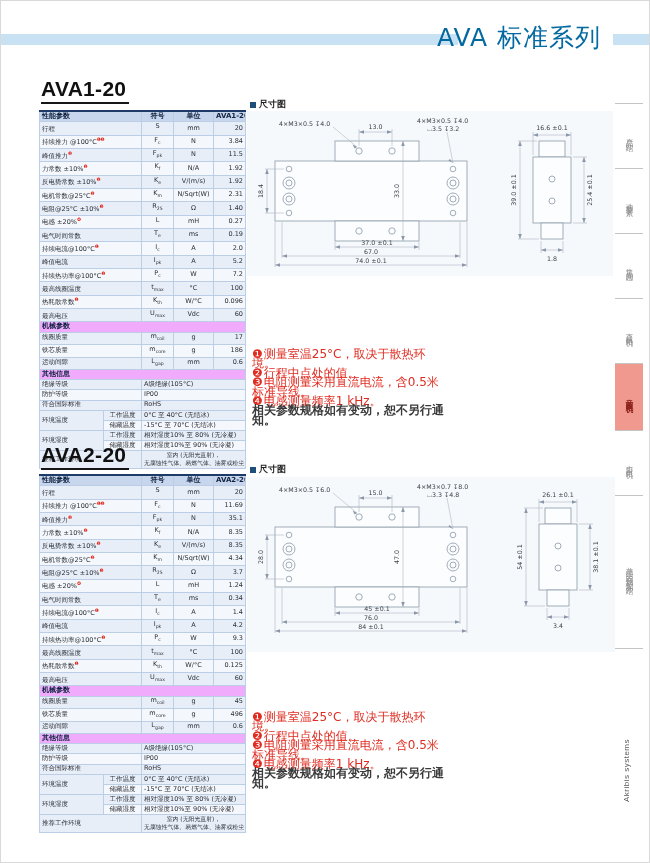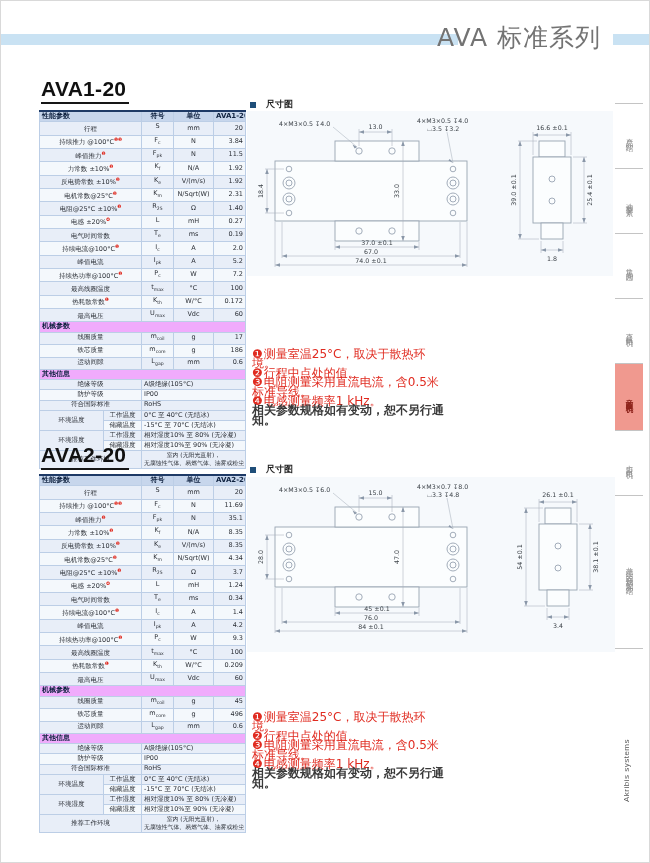--- a/index.html
+++ b/index.html
@@ -1,33 +1,33 @@
 <!DOCTYPE html>
 <html><head>
 <meta charset="utf-8">
 <style>
   html,body{margin:0;padding:0;background:#fff;}
   .page{position:relative;width:650px;height:863px;background:#fff;border:1px solid #d9d9d9;box-sizing:border-box;overflow:hidden;font-family:"DejaVu Sans",sans-serif;}
   .hbar{position:absolute;top:33px;height:11px;background:#c9e2f3;}
   .hbar.l{left:0;width:457px;}
   .hbar.r{left:612px;width:38px;}
-  .htitle{position:absolute;top:22px;right:48px;font-size:25px;line-height:30px;color:#737373;font-weight:500;letter-spacing:1px;}
+  .htitle{position:absolute;top:22px;right:48px;font-size:25px;line-height:30px;color:#0369a1;font-weight:500;letter-spacing:1px;}
   .model{position:absolute;font-size:21px;font-weight:bold;color:#101010;border-bottom:2px solid #161616;padding:0 3px 1px 0;letter-spacing:0.3px;font-family:"Liberation Sans","DejaVu Sans",sans-serif;}
-  .dlbl{position:absolute;font-size:9px;font-weight:bold;color:#222;display:flex;align-items:center;gap:10px;}
+  .dlbl{position:absolute;font-size:9px;font-weight:bold;color:#222;display:flex;align-items:center;gap:3px;}
   .sq{width:6px;height:6px;background:#1f4e79;display:inline-block;}
   .dz{position:absolute;background:#f6f9fc;}
 
   table.spec{position:absolute;border-collapse:collapse;table-layout:fixed;width:206px;background:#fff;border:1px solid #8aa3c4;}
   table.spec td,table.spec th{border:0.6px solid #bccee6;font-size:6.5px;line-height:7.6px;padding:0.8px 2px;color:#2b2f36;white-space:nowrap;overflow:hidden;box-sizing:border-box;}
   table.spec thead th{background:#c7d6ec;color:#0f2240;font-weight:bold;border-top:2px solid #1e3a66;font-size:7px;}
   .thn{text-align:left;} .thc{text-align:center;}
   table.spec tbody tr:nth-of-type(odd){background:#e8eef8;}
   table.spec tbody tr:nth-of-type(even){background:#f4f8fc;}
   tr.sect td{background:#f0abfc;color:#0f2240;font-weight:bold;border-top:1.6px solid #1e3a66;font-size:7px;text-align:left;}
-  td.nm{text-align:center;}
+  td.nm{text-align:left;}
   td.ct{text-align:center;}
   td.vl{text-align:right;padding-right:3px;}
   td.ctr{}
   td.sub{font-size:6px;text-align:center;color:#3a3f45;margin-left:40px;}
   .sm{font-size:5.9px;}
   sub.sb{font-size:4.6px;}
   span.sup{font-size:4.6px;color:#e02b20;vertical-align:super;letter-spacing:-0.3px;}
   .rec2{line-height:7.4px;font-size:5.9px;text-align:center;}
 
   .notes{position:absolute;width:195px;font-size:12px;line-height:9.4px;color:#e02b20;}
@@ -169,21 +169,21 @@
           <td class="nm" colspan="2"><span>最高线圈温度</span><span class="sup"></span></td>
           <td class="ct"><span>t</span><sub class="sb">max</sub></td>
           <td class="ct">°C</td>
           <td class="vl">100</td>
         </tr>
 
         <tr>
           <td class="nm" colspan="2"><span>热耗散常数</span><span class="sup">❶</span></td>
           <td class="ct"><span>K</span><sub class="sb">th</sub></td>
           <td class="ct">W/°C</td>
-          <td class="vl">0.172</td>
+          <td class="vl">0.096</td>
         </tr>
 
         <tr>
           <td class="nm" colspan="2"><span>最高电压</span><span class="sup"></span></td>
           <td class="ct"><span>U</span><sub class="sb">max</sub></td>
           <td class="ct">Vdc</td>
           <td class="vl">60</td>
         </tr>
       </tbody>
     <tbody>
@@ -473,21 +473,21 @@
           <td class="nm" colspan="2"><span>最高线圈温度</span><span class="sup"></span></td>
           <td class="ct"><span>t</span><sub class="sb">max</sub></td>
           <td class="ct">°C</td>
           <td class="vl">100</td>
         </tr>
 
         <tr>
           <td class="nm" colspan="2"><span>热耗散常数</span><span class="sup">❶</span></td>
           <td class="ct"><span>K</span><sub class="sb">th</sub></td>
           <td class="ct">W/°C</td>
-          <td class="vl">0.209</td>
+          <td class="vl">0.125</td>
         </tr>
 
         <tr>
           <td class="nm" colspan="2"><span>最高电压</span><span class="sup"></span></td>
           <td class="ct"><span>U</span><sub class="sb">max</sub></td>
           <td class="ct">Vdc</td>
           <td class="vl">60</td>
         </tr>
       </tbody>
     <tbody>

